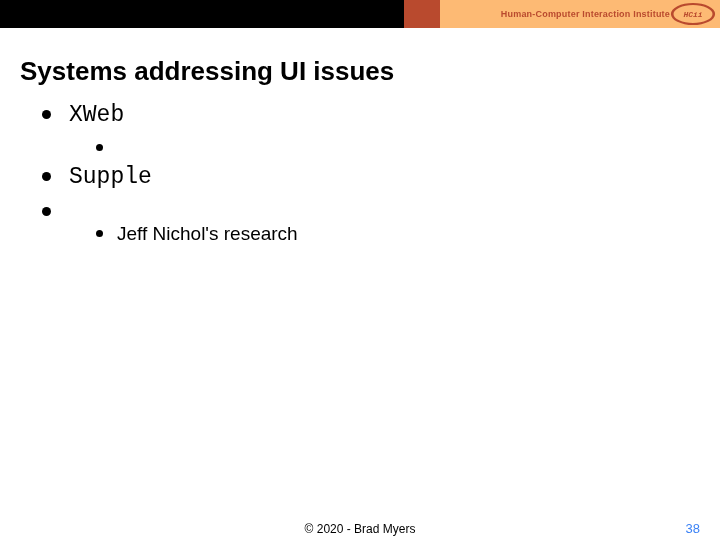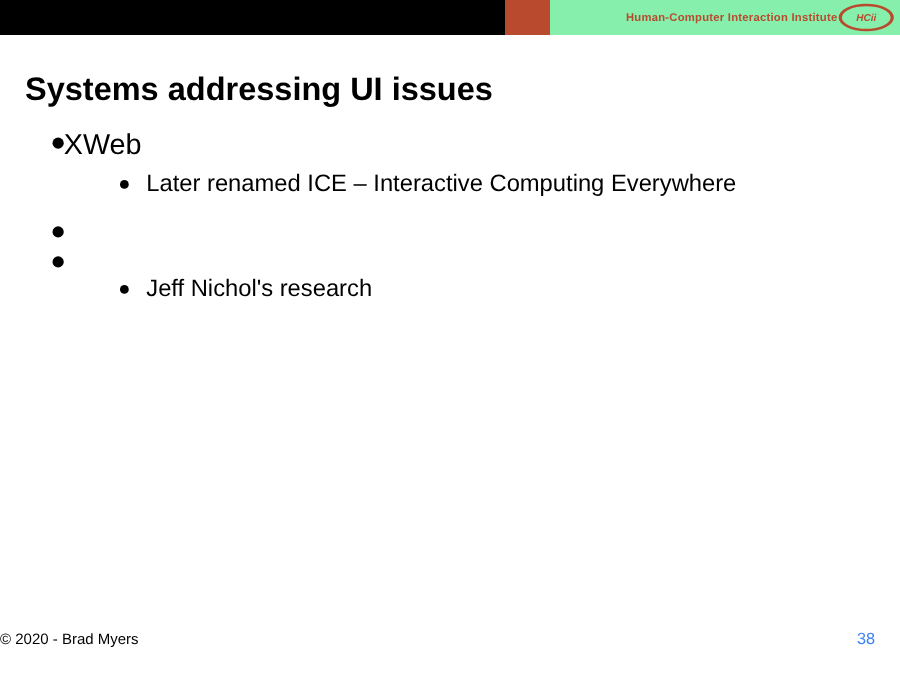--- a/index.html
+++ b/index.html
@@ -19,21 +19,21 @@
     .topbar-left {
       flex: 1;
       background: #000;
     }
     .topbar-mid {
       width: 36px;
       background: #b94a2e;
     }
     .topbar-right {
       width: 280px;
-      background: #86efac;
+      background: #fdba74;
       display: flex;
       align-items: center;
       justify-content: flex-end;
       padding-right: 10px;
       gap: 6px;
     }
     .institute-label {
       color: #b94a2e;
       font-size: 9px;
       font-weight: bold;
@@ -53,34 +53,37 @@
     }
     .hcii-logo-text {
       position: absolute;
       top: 50%;
       left: 50%;
       transform: translate(-50%, -50%);
       font-size: 8px;
       font-weight: bold;
       color: #b94a2e;
       font-style: italic;
+      font-family: Liberation Mono, monospace;
     }
     .title {
       font-size: 26px;
       font-weight: bold;
       color: #000;
       padding: 28px 20px 14px 20px;
     }
     .content {
       padding: 0 20px 0 42px;
     }
     .item-l1 {
       display: flex;
       align-items: flex-start;
       margin-bottom: 6px;
+      gap: 18px;
+      font-family: Liberation Mono, monospace;
     }
     .item-l1 .bullet {
       width: 9px;
       height: 9px;
       background: #000;
       border-radius: 50%;
       margin-top: 9px;
       flex-shrink: 0;
     }
     .item-l1 .text {
@@ -107,24 +110,25 @@
       flex-shrink: 0;
     }
     .item-l2 .text {
       font-size: 19px;
       color: #000;
       line-height: 1.25;
       max-width: 560px;
     }
     .footer {
       position: absolute;
-      bottom: 22px;
+      bottom: 4px;
       left: 0;
       width: 100%;
       display: flex;
+      justify-content: center;
       align-items: center;
     }
     .copyright {
       font-size: 12px;
       color: #000;
     }
     .pagenum {
       position: absolute;
       right: 20px;
       bottom: 0;
@@ -151,27 +155,27 @@
 
 <div class="content">
 
   <div class="item-l1">
     <span class="bullet"></span>
     <span class="text">XWeb</span>
   </div>
   <div class="sub">
     <div class="item-l2">
       <span class="bullet"></span>
-      <span class="text">Later renamed ICE – Interactive Computing Everywhere</span>
     </div>
   </div>
 
 
   <div class="item-l1">
     <span class="bullet"></span>
+    <span class="text">Supple</span>
   </div>
 
   <div class="item-l1">
     <span class="bullet"></span>
   </div>
   <div class="sub">
     <div class="item-l2">
       <span class="bullet"></span>
       <span class="text">Jeff Nichol's research</span>
     </div>

